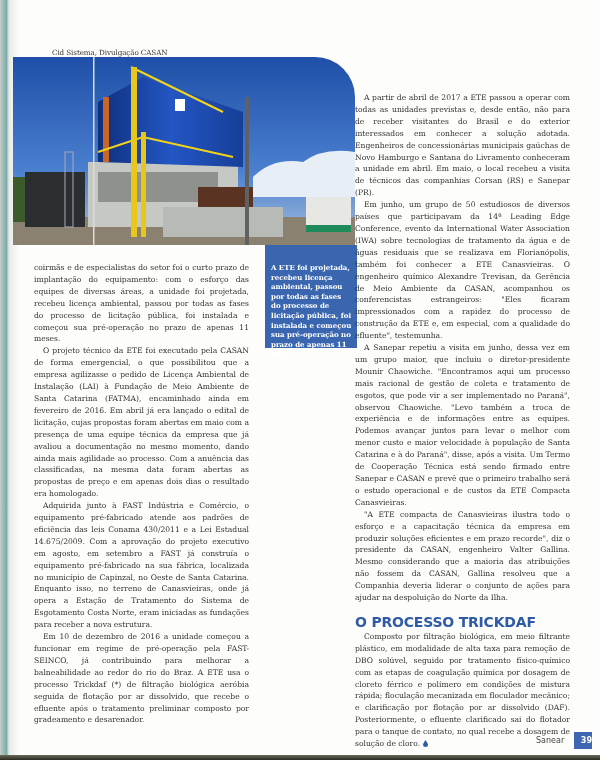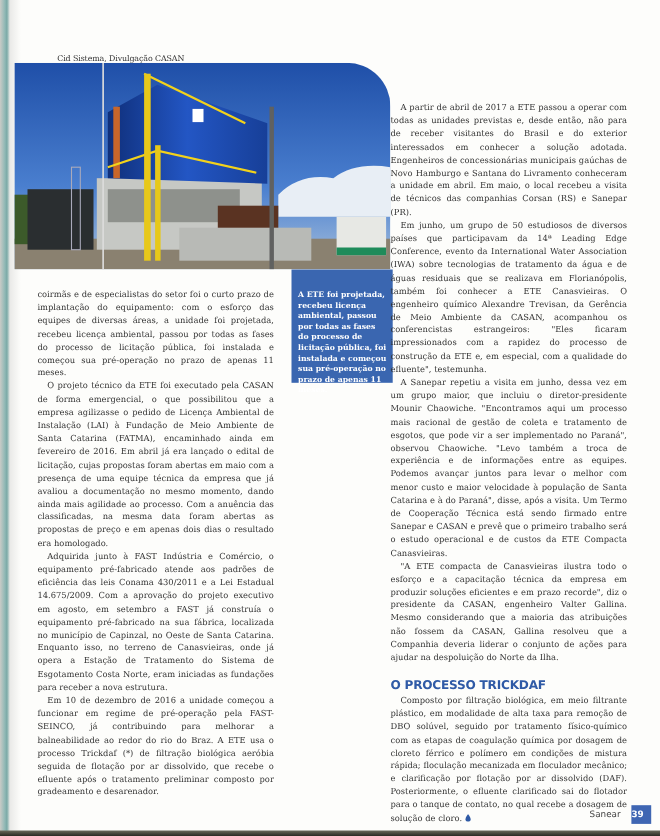--- a/index.html
+++ b/index.html
@@ -41,36 +41,36 @@
     position: absolute;
     font-size: 7.6px; line-height: 11.9px; text-align: justify;
     color: #333;
   }
   .col p { margin: 0; text-indent: 9px; hyphens: auto; }
   .col p.noindent { text-indent: 0; }
   .col-left { left: 34px; top: 262px; width: 215px; }
   .col-right { left: 355px; top: 68px; width: 215px; margin-top: 24px; }
   .section-heading {
     font-family: "DejaVu Sans", sans-serif; font-weight: bold;
-    color: #2f5aa6; font-size: 11px; letter-spacing: -0.2px;
+    color: #2f5aa6; font-size: 14px; letter-spacing: -0.2px;
     margin: 13px 0 2px 0; text-indent: 0;
   }
   .drop-icon {
     display: inline-block; width: 5px; height: 7px; margin-left: 3px;
     vertical-align: -1px;
   }
   .footer-label {
     position: absolute; left: 536px; top: 736px;
     font-family: "DejaVu Sans", sans-serif; font-size: 8px; color: #444;
   }
   .page-number {
     position: absolute; left: 574px; top: 732px; width: 18px; height: 17px;
     background: #3f66b3; color: #fff;
     font-family: "DejaVu Sans", sans-serif; font-weight: bold; font-size: 8px;
-    text-align: left; line-height: 17px;
+    text-align: right; line-height: 17px;
   }
 </style>
 </head>
 <body>
 
 <div class="spine"></div>
 <div class="spine-shadow"></div>
 
 <div class="photo-credit">Cid Sistema, Divulgação CASAN</div>
 

